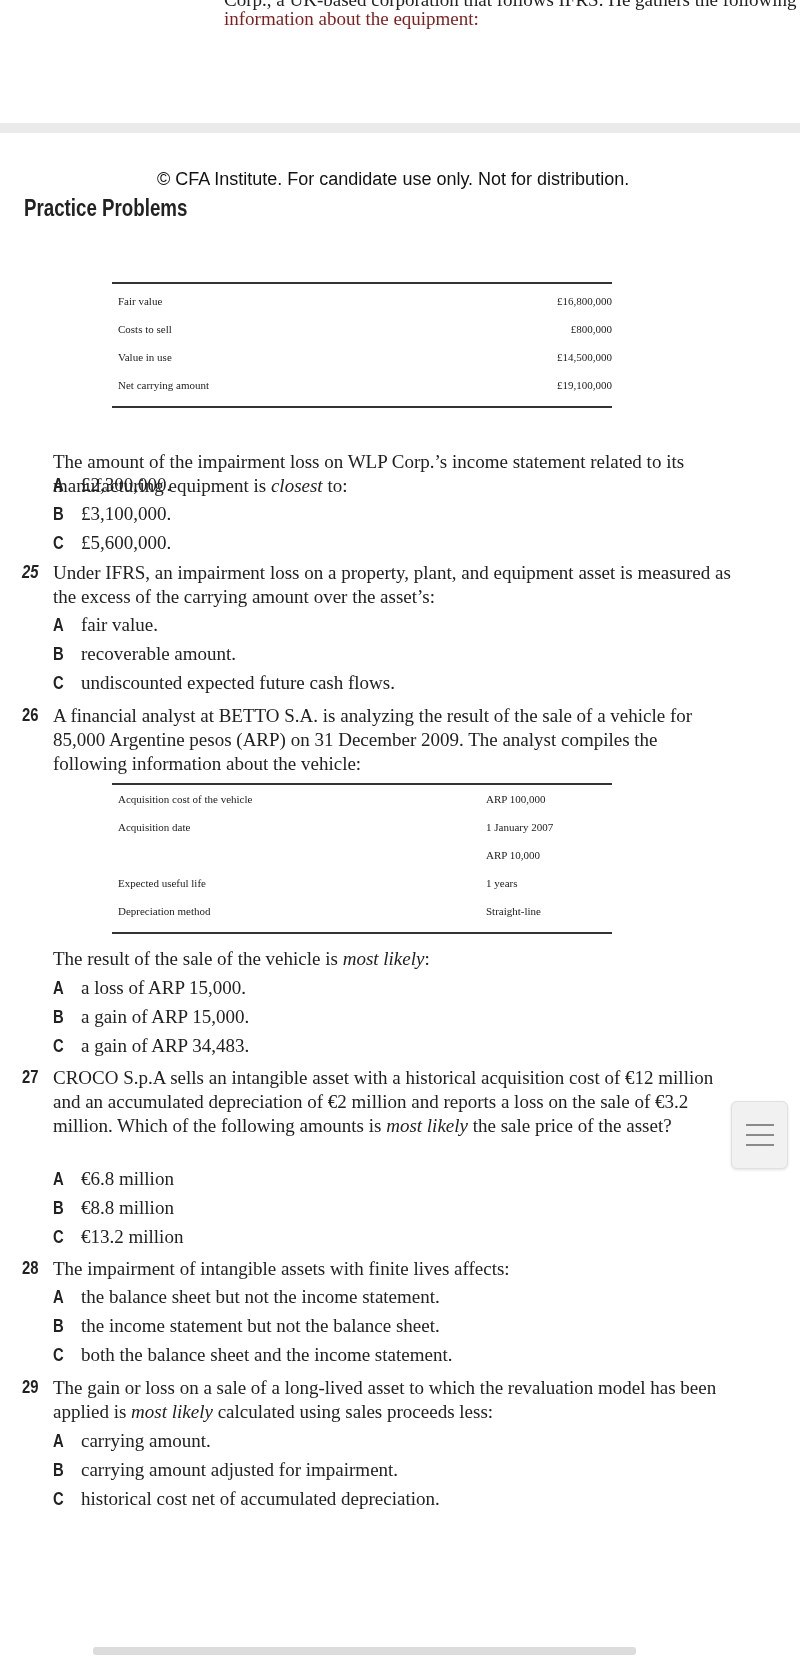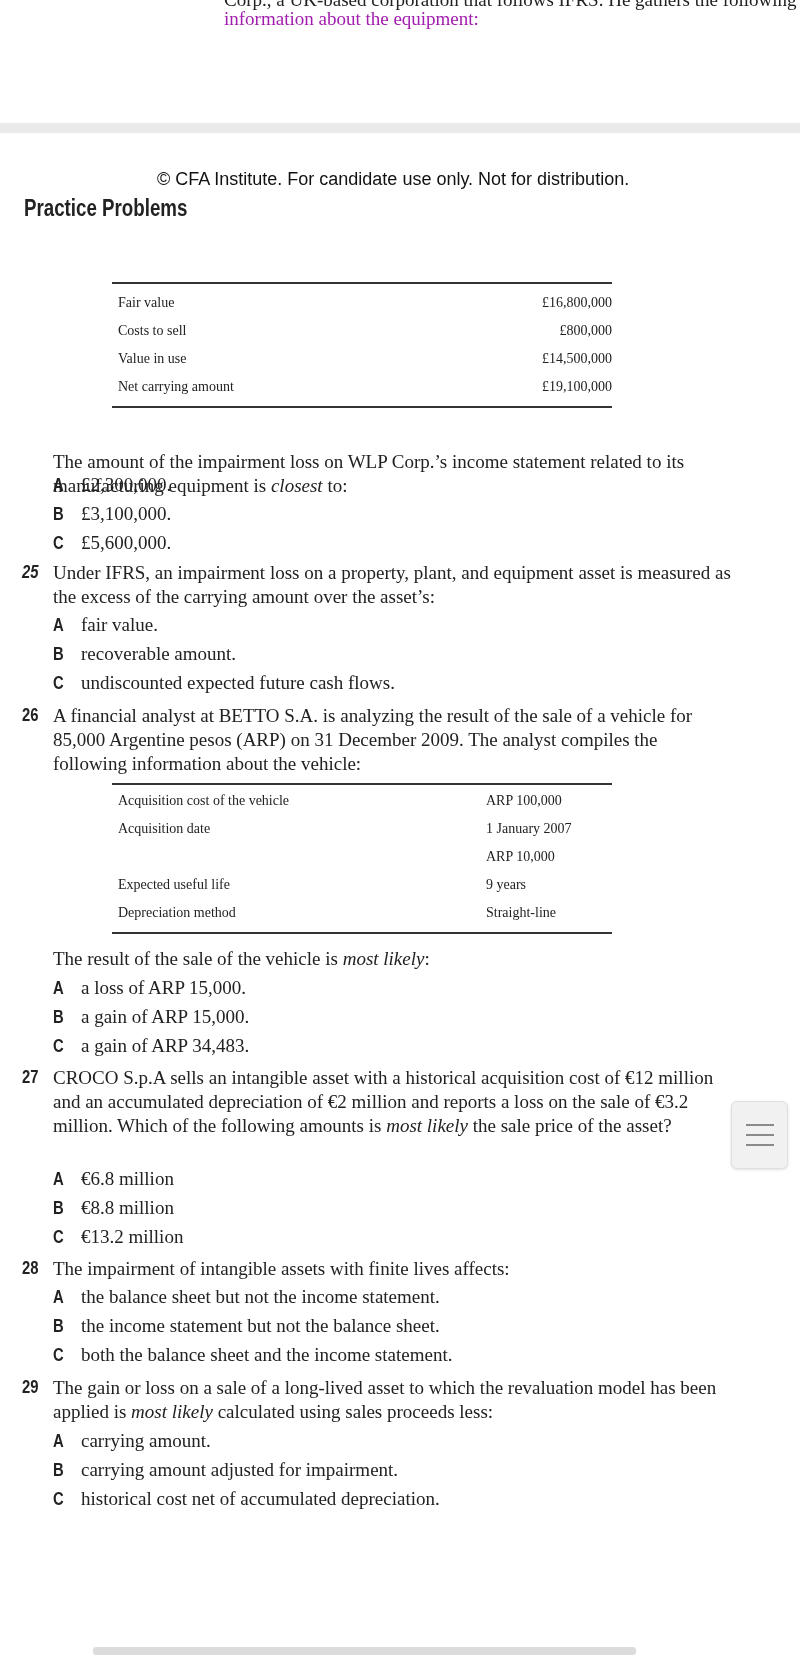--- a/index.html
+++ b/index.html
@@ -3,29 +3,29 @@
   <meta charset="utf-8">
   <style>
     html, body { margin: 0; padding: 0; background: #ffffff; }
     body { width: 800px; height: 1662px; position: relative; overflow: hidden; color: #222; }
     .serif { font-family: "Liberation Serif", "DejaVu Serif", serif; }
     .sans { font-family: "Liberation Sans", "DejaVu Sans", sans-serif; }
     .cond { font-family: "Liberation Sans", "DejaVu Sans", sans-serif; font-weight: bold; transform: scaleX(0.78); transform-origin: left center; display: inline-block; }
 
     .page-top { position: absolute; left: 0; top: 0; width: 800px; height: 123px; }
     .top-cut { position: absolute; left: 224px; top: -11px; font-size: 19px; white-space: nowrap; color: #222; }
-    .top-line2 { position: absolute; left: 224px; top: 8px; font-size: 19px; white-space: nowrap; color: #a21caf; }
+    .top-line2 { position: absolute; left: 224px; top: 8px; font-size: 19px; white-space: nowrap; color: #7f1d1d; }
 
     .page-gap { position: absolute; left: 0; top: 123px; width: 800px; height: 10px; background: #eaeaea; }
 
     .copyright { position: absolute; left: 157px; top: 163px; font-size: 18px; color: #111; white-space: nowrap; margin-top: 6px; }
     .section-title { position: absolute; left: 24px; top: 194px; font-size: 24px; color: #222; white-space: nowrap; text-align: right; }
 
     .tbl { position: absolute; border-top: 2px solid #333; border-bottom: 2px solid #333; }
-    .tbl-row { position: relative; height: 28px; font-size: 14px; color: #222; }
+    .tbl-row { position: relative; height: 28px; font-size: 11px; color: #222; }
     .tbl-row .lbl { position: absolute; left: 6px; top: 4px; white-space: nowrap; }
     .tbl-row .val { position: absolute; top: 4px; white-space: nowrap; }
     .tbl1 { left: 112px; top: 282px; width: 500px; padding: 7px 0 3px 0; }
     .tbl1 .val { right: 0; text-align: left; }
     .tbl2 { left: 112px; top: 783px; width: 500px; padding: 4px 0 3px 0; }
     .tbl2 .val { left: 374px; }
 
     .para { position: absolute; left: 53px; width: 680px; font-size: 19px; line-height: 24px; color: #222; }
     .qnum { position: absolute; left: 22px; font-size: 19px; color: #222; }
     .qnum .cond { font-size: 19px; }
@@ -109,21 +109,21 @@
     </div>
   <div class="tbl-row">
       <span class="lbl">Acquisition date</span>
       <span class="val">1 January 2007</span>
     </div>
   <div class="tbl-row">
       <span class="val">ARP 10,000</span>
     </div>
   <div class="tbl-row">
       <span class="lbl">Expected useful life</span>
-      <span class="val">9 years</span>
+      <span class="val">1 years</span>
     </div>
   <div class="tbl-row">
       <span class="lbl">Depreciation method</span>
       <span class="val">Straight-line</span>
     </div>
 </div>
 
 <div class="para serif" style="top:947px;"><span>The result of the sale of the vehicle is </span><i>most likely</i><span>:</span></div>
 <div class="opt serif" style="top:977px;">
     <span class="letter"><span class="cond">A</span></span>

